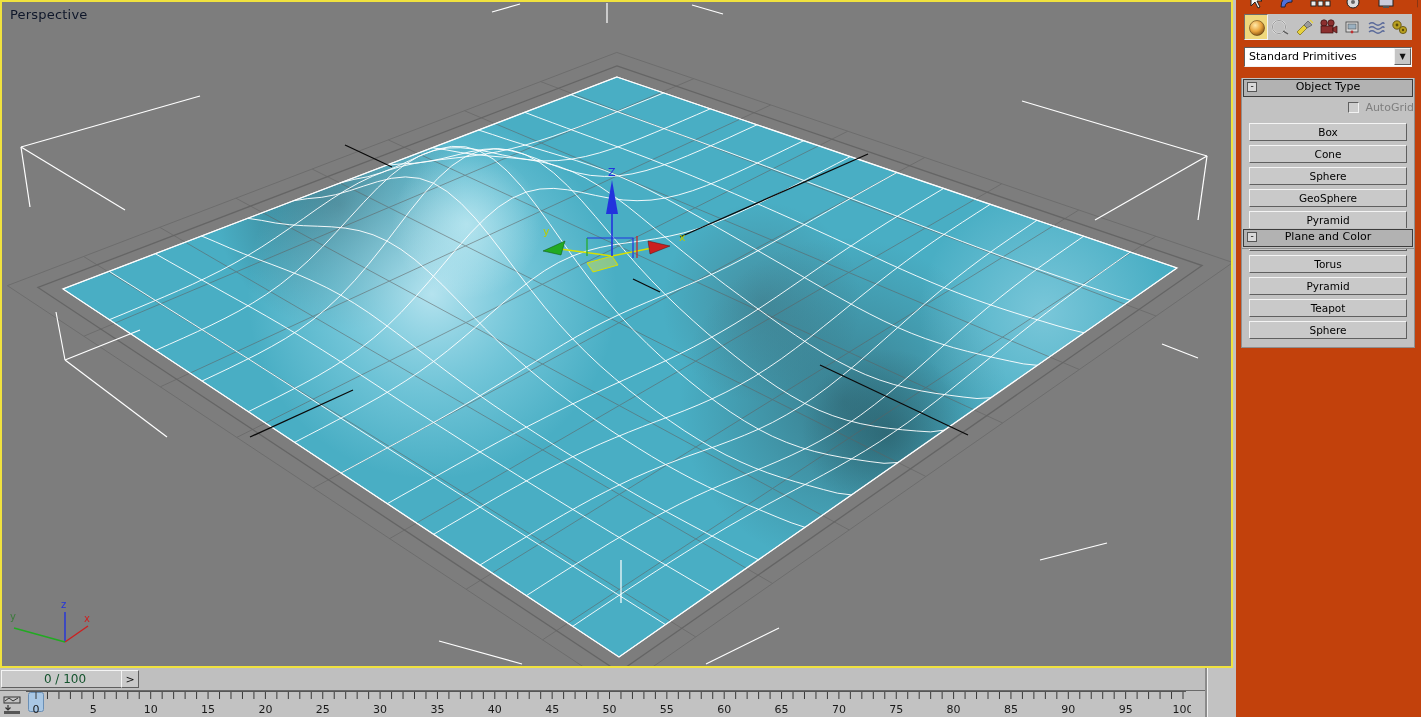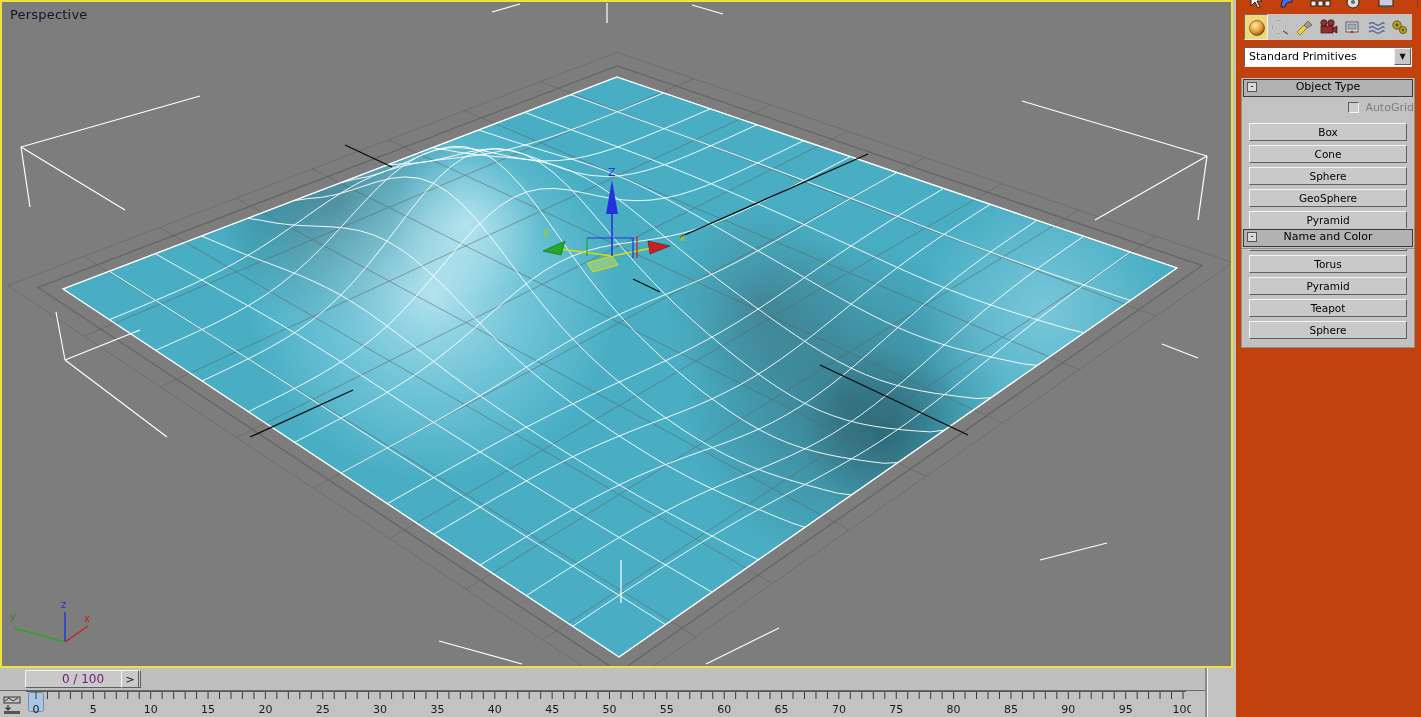--- a/index.html
+++ b/index.html
@@ -6,24 +6,24 @@
     font-family:"DejaVu Sans","Liberation Sans",sans-serif;-webkit-font-smoothing:none;}
   #app{position:relative;width:1421px;height:717px;background:#c2c2c2;}
   
   #left-col{position:absolute;left:0;top:0;width:1236px;height:717px;}
   #viewport{position:absolute;left:0;top:0;width:1233px;height:668px;background:#7d7d7d;
     border:2px solid #f0e23e;box-sizing:border-box;}
   #scene{position:absolute;left:0;top:0;width:1229px;height:664px;}
   .vp-label{position:absolute;left:8px;top:5px;color:#0f172a;font-size:13px;letter-spacing:.2px;}
   
   #timeslider-row{position:absolute;left:0;top:668px;width:1207px;height:22px;background:#bfbfbf;}
-  .ts-handle{position:absolute;left:1px;top:2px;width:116px;height:18px;background:#c9c9c9;
+  .ts-handle{position:absolute;left:1px;top:2px;width:128px;height:18px;background:#c9c9c9;
     border-top:1px solid #f4f4f4;border-left:1px solid #f4f4f4;border-right:1px solid #5f5f5f;
-    border-bottom:1px solid #5f5f5f;box-sizing:border-box;text-align:center;font-size:12px;color:#701a75;
-    line-height:16px;margin-left:24px;}
+    border-bottom:1px solid #5f5f5f;box-sizing:border-box;text-align:center;font-size:12px;color:#14532d;
+    line-height:16px;}
   .ts-next{position:absolute;left:121px;top:2px;width:18px;height:18px;background:#c9c9c9;
     border-top:1px solid #f4f4f4;border-left:1px solid #f4f4f4;border-right:1px solid #5f5f5f;
     border-bottom:1px solid #5f5f5f;box-sizing:border-box;font-size:11px;color:#111;text-align:center;
     line-height:15px;padding:0;font-family:inherit;}
   
   #trackbar-row{position:absolute;left:0;top:690px;width:1207px;height:27px;background:#c2c2c2;
     border-top:1px solid #6a6a6a;box-sizing:border-box;}
   #curve-editor-btn{position:absolute;left:0px;top:1px;width:26px;height:26px;background:#c2c2c2;}
   #ruler{position:absolute;left:26px;top:0px;width:1165px;height:26px;}
   #trackbar-sep{position:absolute;left:1205px;top:668px;width:2px;height:49px;background:#8b8b8b;
@@ -489,17 +489,17 @@
         <button class="obj-btn">Torus</button>
         <button class="obj-btn">Pyramid</button>
         <button class="obj-btn">Teapot</button>
         <button class="obj-btn">Sphere</button>
       </div>
     </div>
 
     <div class="rollout" id="rollout-name">
       <div class="rollout-header">
         <span class="collapse-box">-</span>
-        <span>Name and Color</span>
+        <span>Plane and Color</span>
       </div>
     </div>
   </div>
 </div>
 
 </body></html>

